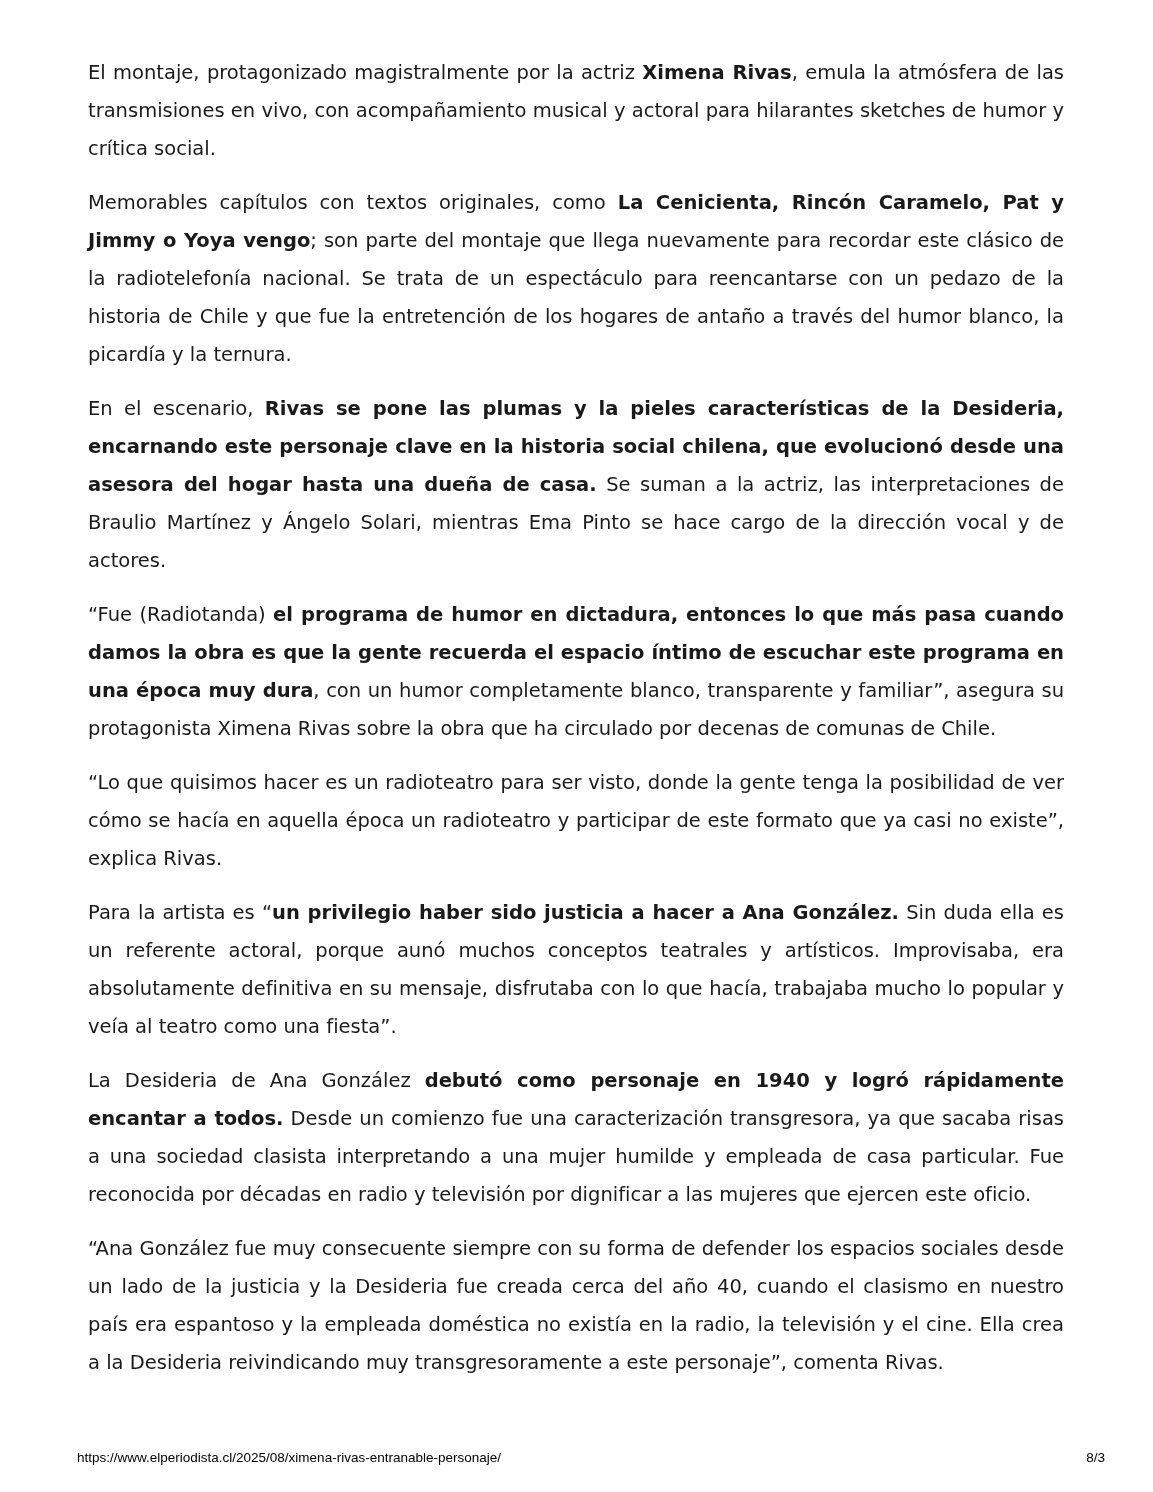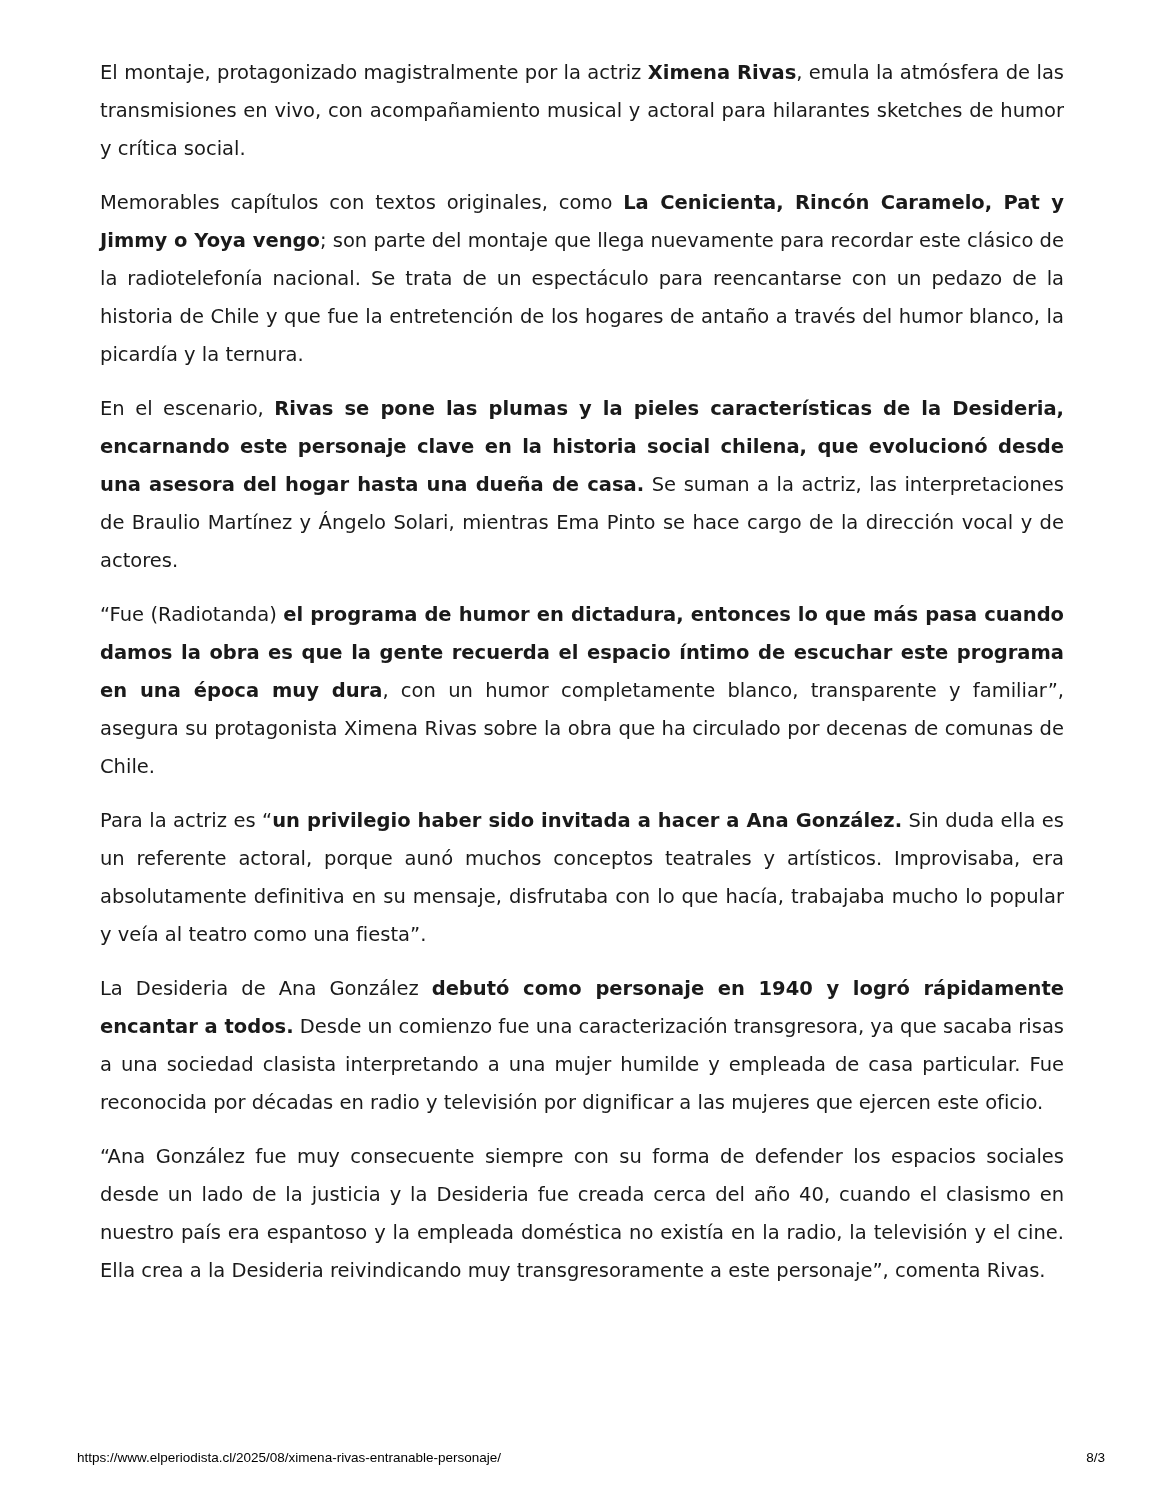--- a/index.html
+++ b/index.html
@@ -49,21 +49,21 @@
     top: 54px;
     left: 88px;
     width: 976px;
     font-family: "DejaVu Sans", sans-serif;
     font-size: 19.5px;
     line-height: 38px;
     color: var(--body-text);
     text-align: justify;
   }
   .article-body p {
-    margin: 0 0 16px 12px;
+    margin: 0 0 16px 0;
     padding: 0;
   }
   .article-body strong {
     font-weight: 700;
   }
   .print-footer {
     position: absolute;
     left: 45px;
     right: 48px;
     bottom: 24px;
@@ -91,21 +91,22 @@
 
 <div class="page">
 
 
   <div class="article-body">
 
   <p><span>El montaje, protagonizado magistralmente por la actriz </span><strong>Ximena Rivas</strong><span>, emula la atmósfera de las transmisiones en vivo, con acompañamiento musical y actoral para hilarantes sketches de humor y crítica social.</span></p>
       <p><span>Memorables capítulos con textos originales, como </span><strong>La Cenicienta, Rincón Caramelo, Pat y Jimmy o Yoya vengo</strong><span>; son parte del montaje que llega nuevamente para recordar este clásico de la radiotelefonía nacional. Se trata de un espectáculo para reencantarse con un pedazo de la historia de Chile y que fue la entretención de los hogares de antaño a través del humor blanco, la picardía y la ternura.</span></p>
       <p><span>En el escenario, </span><strong>Rivas se pone las plumas y la pieles características de la Desideria, encarnando este personaje clave en la historia social chilena, que evolucionó desde una asesora del hogar hasta una dueña de casa.</strong><span> Se suman a la actriz, las interpretaciones de Braulio Martínez y Ángelo Solari, mientras Ema Pinto se hace cargo de la dirección vocal y de actores.</span></p>
       <p><span>“Fue (Radiotanda) </span><strong>el programa de humor en dictadura, entonces lo que más pasa cuando damos la obra es que la gente recuerda el espacio íntimo de escuchar este programa en una época muy dura</strong><span>, con un humor completamente blanco, transparente y familiar”, asegura su protagonista Ximena Rivas sobre la obra que ha circulado por decenas de comunas de Chile.</span></p>
-      <p><span>Para la actriz es “</span><strong>un privilegio haber sido invitada a hacer a Ana González.</strong><span> Sin duda ella es un referente actoral, porque aunó muchos conceptos teatrales y artísticos. Improvisaba, era absolutamente definitiva en su mensaje, disfrutaba con lo que hacía, trabajaba mucho lo popular y veía al teatro como una fiesta”.</span></p>
+      <p><span>“Lo que quisimos hacer es un radioteatro para ser visto, donde la gente tenga la posibilidad de ver cómo se hacía en aquella época un radioteatro y participar de este formato que ya casi no existe”, explica Rivas.</span></p>
+      <p><span>Para la artista es “</span><strong>un privilegio haber sido justicia a hacer a Ana González.</strong><span> Sin duda ella es un referente actoral, porque aunó muchos conceptos teatrales y artísticos. Improvisaba, era absolutamente definitiva en su mensaje, disfrutaba con lo que hacía, trabajaba mucho lo popular y veía al teatro como una fiesta”.</span></p>
       <p><span>La Desideria de Ana González </span><strong>debutó como personaje en 1940 y logró rápidamente encantar a todos.</strong><span> Desde un comienzo fue una caracterización transgresora, ya que sacaba risas a una sociedad clasista interpretando a una mujer humilde y empleada de casa particular. Fue reconocida por décadas en radio y televisión por dignificar a las mujeres que ejercen este oficio.</span></p>
       <p><span>“Ana González fue muy consecuente siempre con su forma de defender los espacios sociales desde un lado de la justicia y la Desideria fue creada cerca del año 40, cuando el clasismo en nuestro país era espantoso y la empleada doméstica no existía en la radio, la televisión y el cine. Ella crea a la Desideria reivindicando muy transgresoramente a este personaje”, comenta Rivas.</span></p>
     </div>
 
   <div class="print-footer">
     <span class="footer-url">https://www.elperiodista.cl/2025/08/ximena-rivas-entranable-personaje/</span>
     <span class="footer-page">8/3</span>
   </div>
 
 </div>

